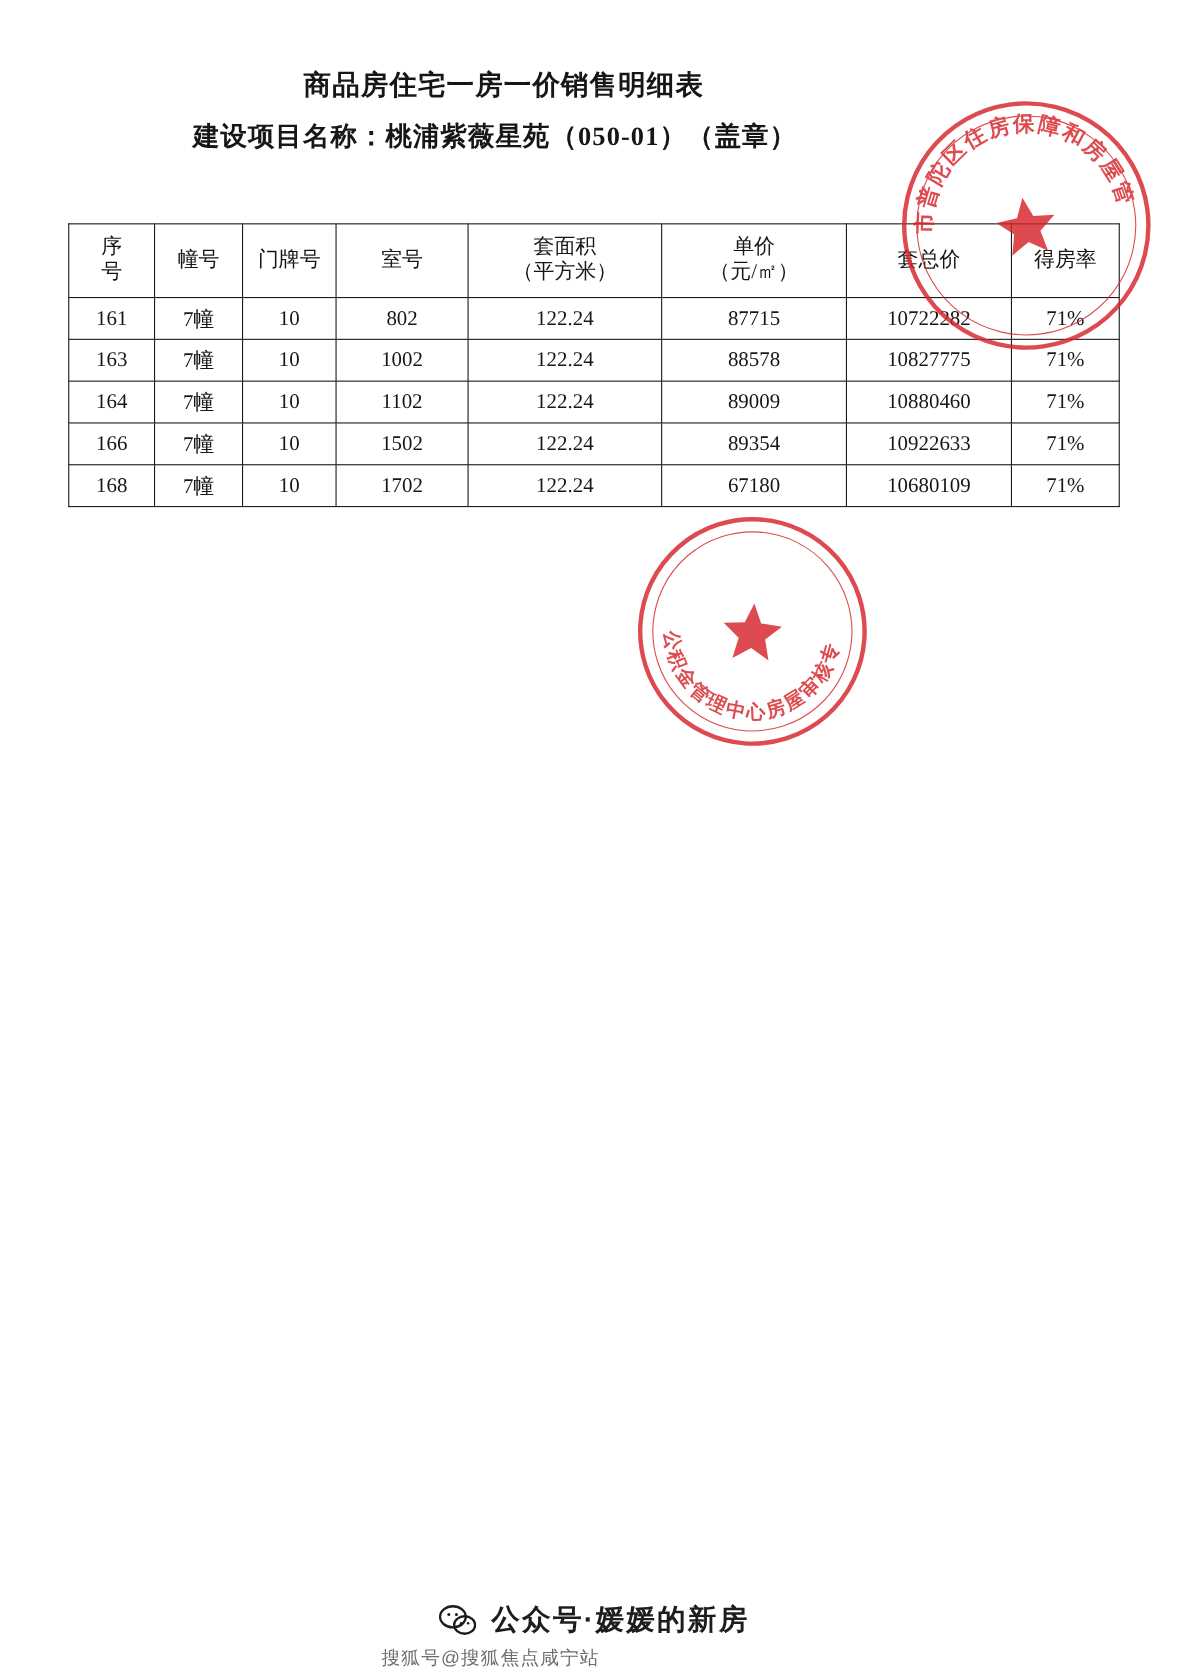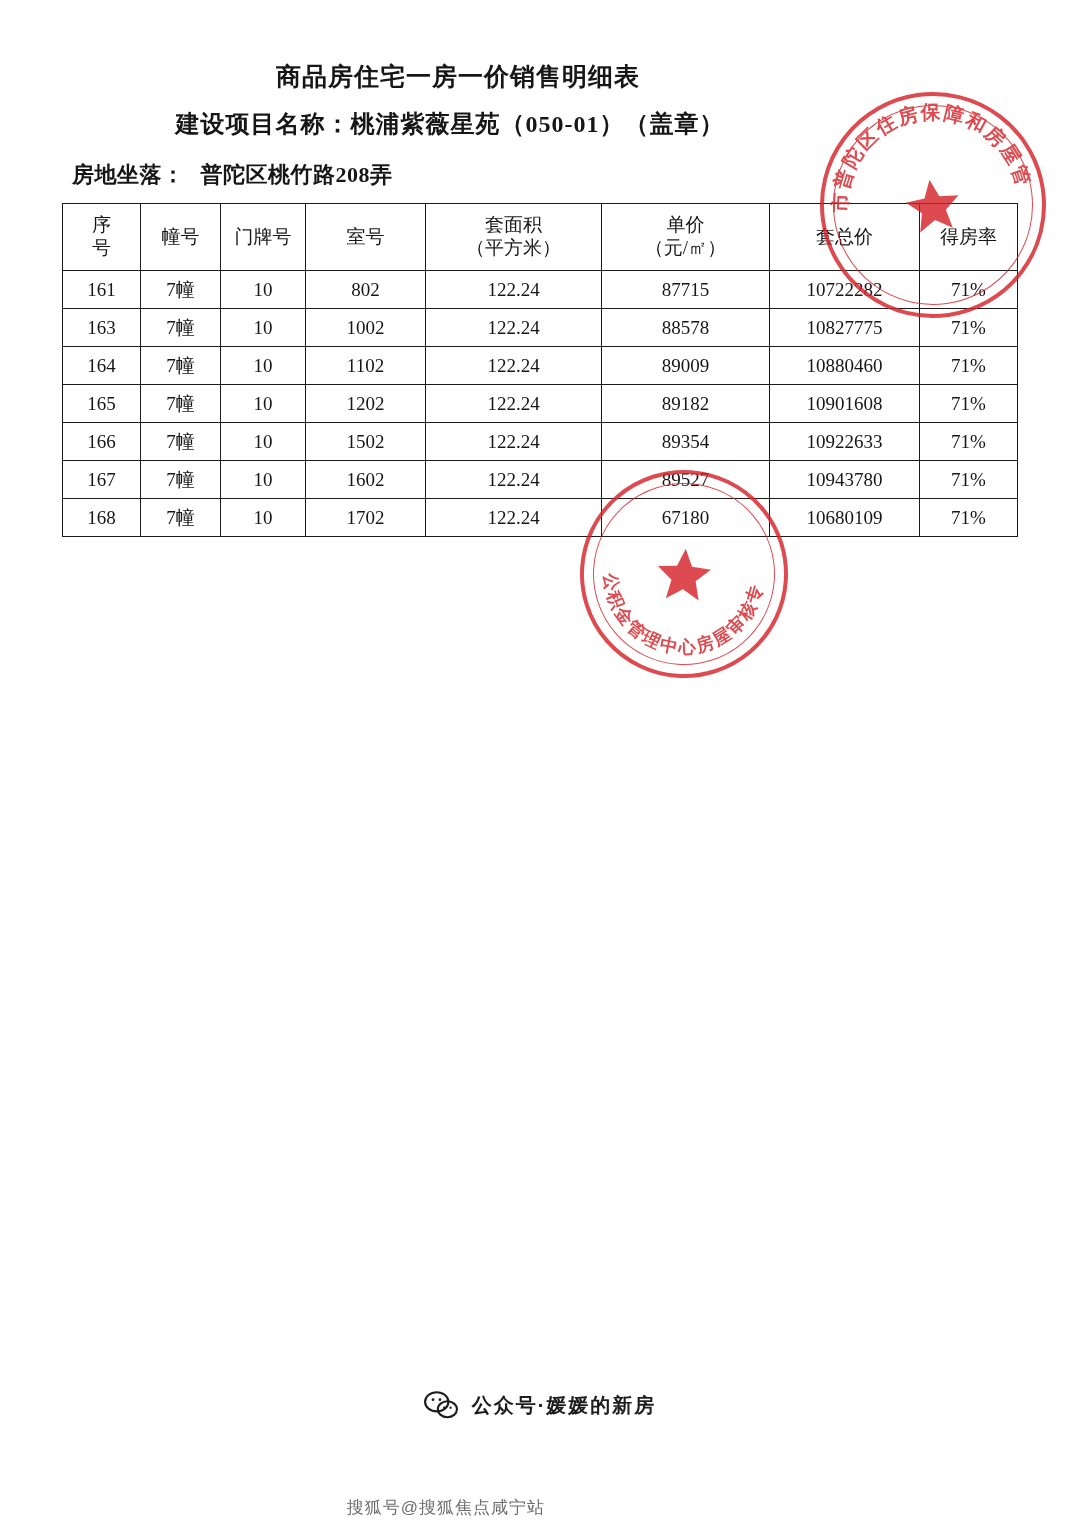--- a/index.html
+++ b/index.html
@@ -147,28 +147,28 @@
   .stamp-arc-text text {
     fill: #d6242a;
     font-size: 19px;
     font-weight: bold;
     letter-spacing: 2px;
     font-family: "Liberation Sans", sans-serif;
   }
   .stamp-bottom .stamp-arc-text text { font-size: 17px; }
   .wx-line {
     position: absolute;
-    top: 1390px;
+    top: 1455px;
     left: 0;
     width: 1080px;
     display: flex;
     align-items: center;
     justify-content: center;
     gap: 14px;
-    font-size: 20px;
+    font-size: 26px;
     font-weight: bold;
     color: #1d1d1d;
     font-family: "Liberation Sans", sans-serif;
     letter-spacing: 2px;
   }
   .wx-icon {
     width: 34px;
     height: 30px;
     color: #1d1d1d;
   }
@@ -186,23 +186,20 @@
   }
 </style>
 </head>
 <body>
 
 <div class="page">
 
   <div class="title-1">商品房住宅一房一价销售明细表</div>
   <div class="title-2">建设项目名称：桃浦紫薇星苑（050-01）（盖章）</div>
 
-  <div class="addr-line">
-    <span class="addr-label">房地坐落：</span><span>普陀区桃竹路208弄</span>
-  </div>
 
   <div class="table-wrap">
     <table class="price-table">
       <colgroup>
         <col class="col-seq">
           <col class="col-bldg">
           <col class="col-door">
           <col class="col-room">
         <col class="col-area">
           <col class="col-price">
@@ -261,47 +258,27 @@
             <td>164</td>
             <td>7幢</td>
             <td>10</td>
             <td>1102</td>
             <td>122.24</td>
             <td>89009</td>
             <td>10880460</td>
             <td>71%</td>
           </tr>
           <tr>
-            <td>165</td>
-            <td>7幢</td>
-            <td>10</td>
-            <td>1202</td>
-            <td>122.24</td>
-            <td>89182</td>
-            <td>10901608</td>
-            <td>71%</td>
-          </tr>
-          <tr>
             <td>166</td>
             <td>7幢</td>
             <td>10</td>
             <td>1502</td>
             <td>122.24</td>
             <td>89354</td>
             <td>10922633</td>
-            <td>71%</td>
-          </tr>
-          <tr>
-            <td>167</td>
-            <td>7幢</td>
-            <td>10</td>
-            <td>1602</td>
-            <td>122.24</td>
-            <td>89527</td>
-            <td>10943780</td>
             <td>71%</td>
           </tr>
           <tr>
             <td>168</td>
             <td>7幢</td>
             <td>10</td>
             <td>1702</td>
             <td>122.24</td>
             <td>67180</td>
             <td>10680109</td>

